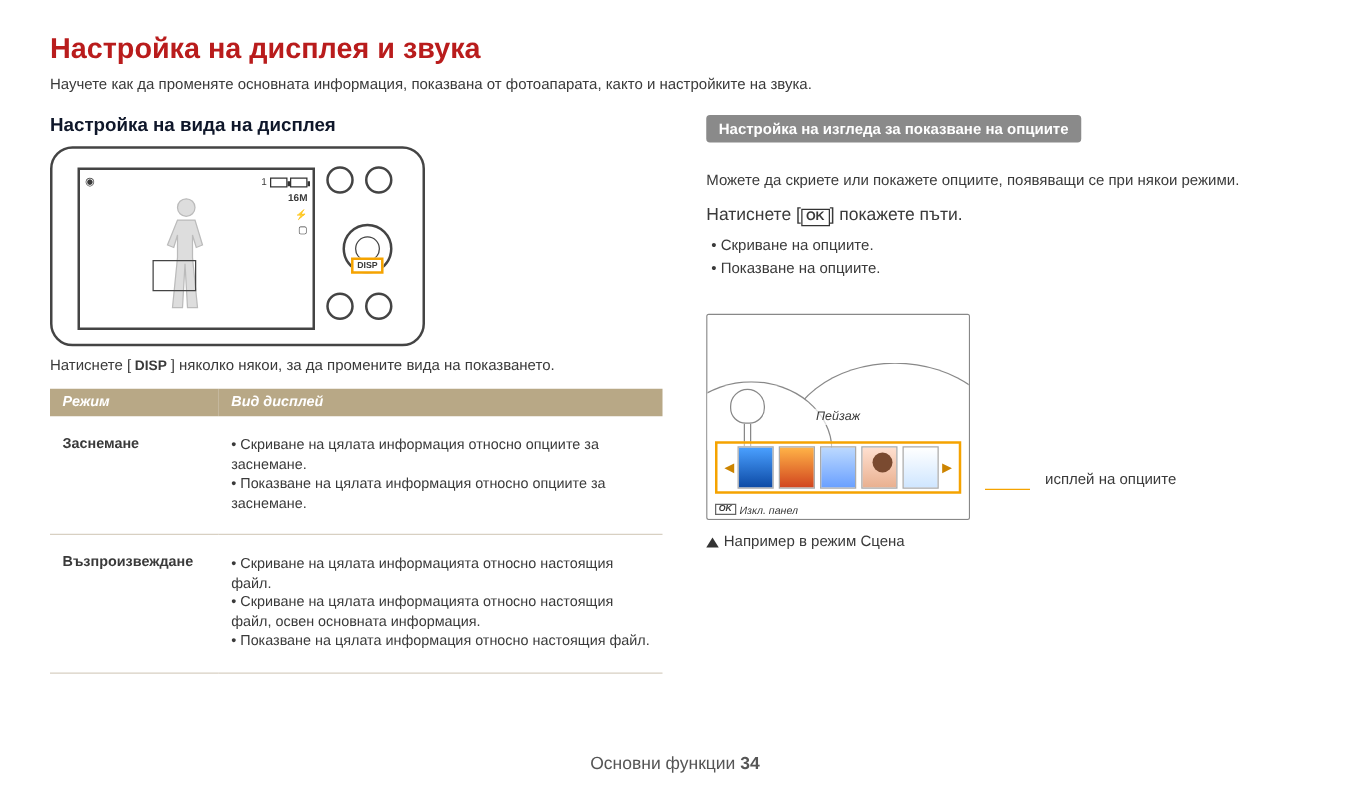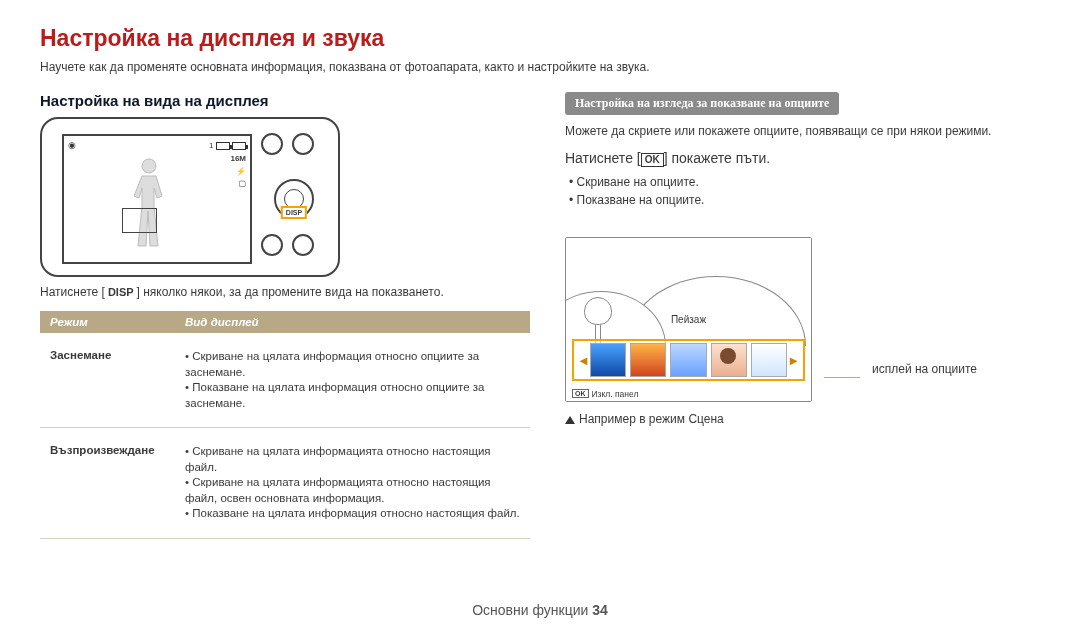--- a/index.html
+++ b/index.html
@@ -54,31 +54,31 @@
   thead tr { background: #b8a886; color: #fff; }
   thead th { text-align: left; padding: 5px 10px; font-weight: bold; font-style: italic; }
   tbody td { padding: 16px 10px; vertical-align: top; }
   tbody tr { border-bottom: 1px solid #d8d0c2; }
   td.mode { font-weight: bold; width: 135px; }
   td ul { list-style: none; }
   td ul li::before { content: "•  "; }
   td ul li { line-height: 1.35; }
   .badge-heading {
     background: #8a8a8a; color: #fff; font-weight: bold; font-size: 12px;
-    padding: 4px 10px; border-radius: 3px; display: inline-block; margin-bottom: 8px; font-family: Liberation Serif, serif;
+    padding: 4px 10px; border-radius: 3px; display: inline-block; margin-bottom: 22px;
   }
   .ok-frame { display:inline-block; border:1.5px solid #333; padding:0 3px; font-size:10px; font-weight:bold; line-height:1.2; }
   .press-line { font-size: 14px; margin: 10px 0 6px 0; }
   .opt-list { margin-left: 4px; margin-bottom: 28px; }
   .opt-list li { list-style:none; font-size:12px; line-height:1.5; }
   .opt-list li::before { content:"•  "; }
   .scene-wrap { display:flex; align-items:center; gap:12px; }
   .scene-box {
-    width: 247px; height: 165px; border:1.5px solid #888; background:#fff; position:relative;
-    border-radius:2px; overflow:hidden;
+    width: 211px; height: 165px; border:1.5px solid #888; background:#fff; position:relative;
+    border-radius:2px; overflow:hidden;font-style:italic;
   }
   .sky { position:absolute; inset:0; background:#fff; }
   .hill1 { position:absolute; bottom:55px; left:60px; width:180px; height:70px; border:1.5px solid #888; border-radius:50% 50% 0 0 / 100% 100% 0 0; border-bottom:none; }
   .hill2 { position:absolute; bottom:55px; left:-30px; width:130px; height:55px; border:1.5px solid #888; border-radius:50% 50% 0 0 / 100% 100% 0 0; border-bottom:none; background:#fff;}
   .tree { position:absolute; bottom:58px; left:18px; }
   .tree .foli { width:28px;height:28px;border:1.5px solid #888;border-radius:50% 50% 45% 45%; background:#fff;}
   .tree .trunk { width:6px;height:18px;border-left:1.5px solid #888;border-right:1.5px solid #888; margin:0 auto; }
   .scene-label { position:absolute; top:75px; left:50%; transform:translateX(-50%); background:rgba(255,255,255,.7); font-size:10px; padding:1px 6px;}
   .thumbs {
     position:absolute; bottom:20px; left:6px; right:6px; height:42px;

